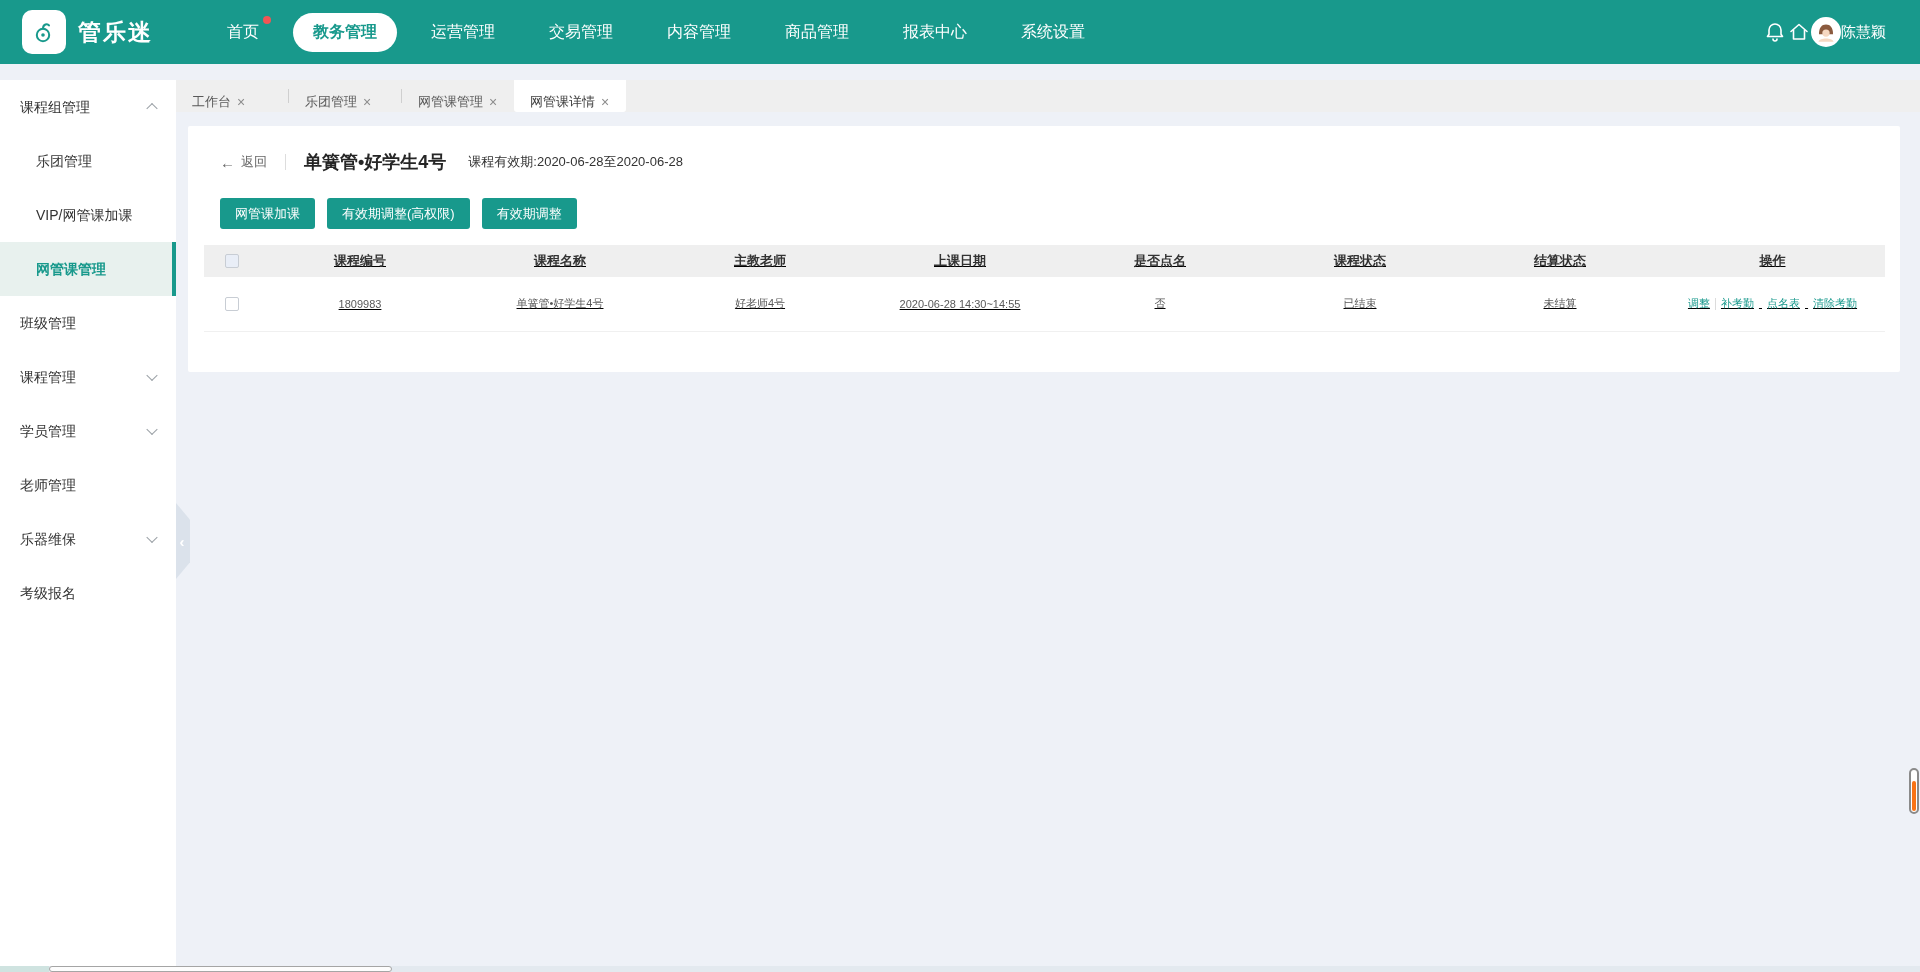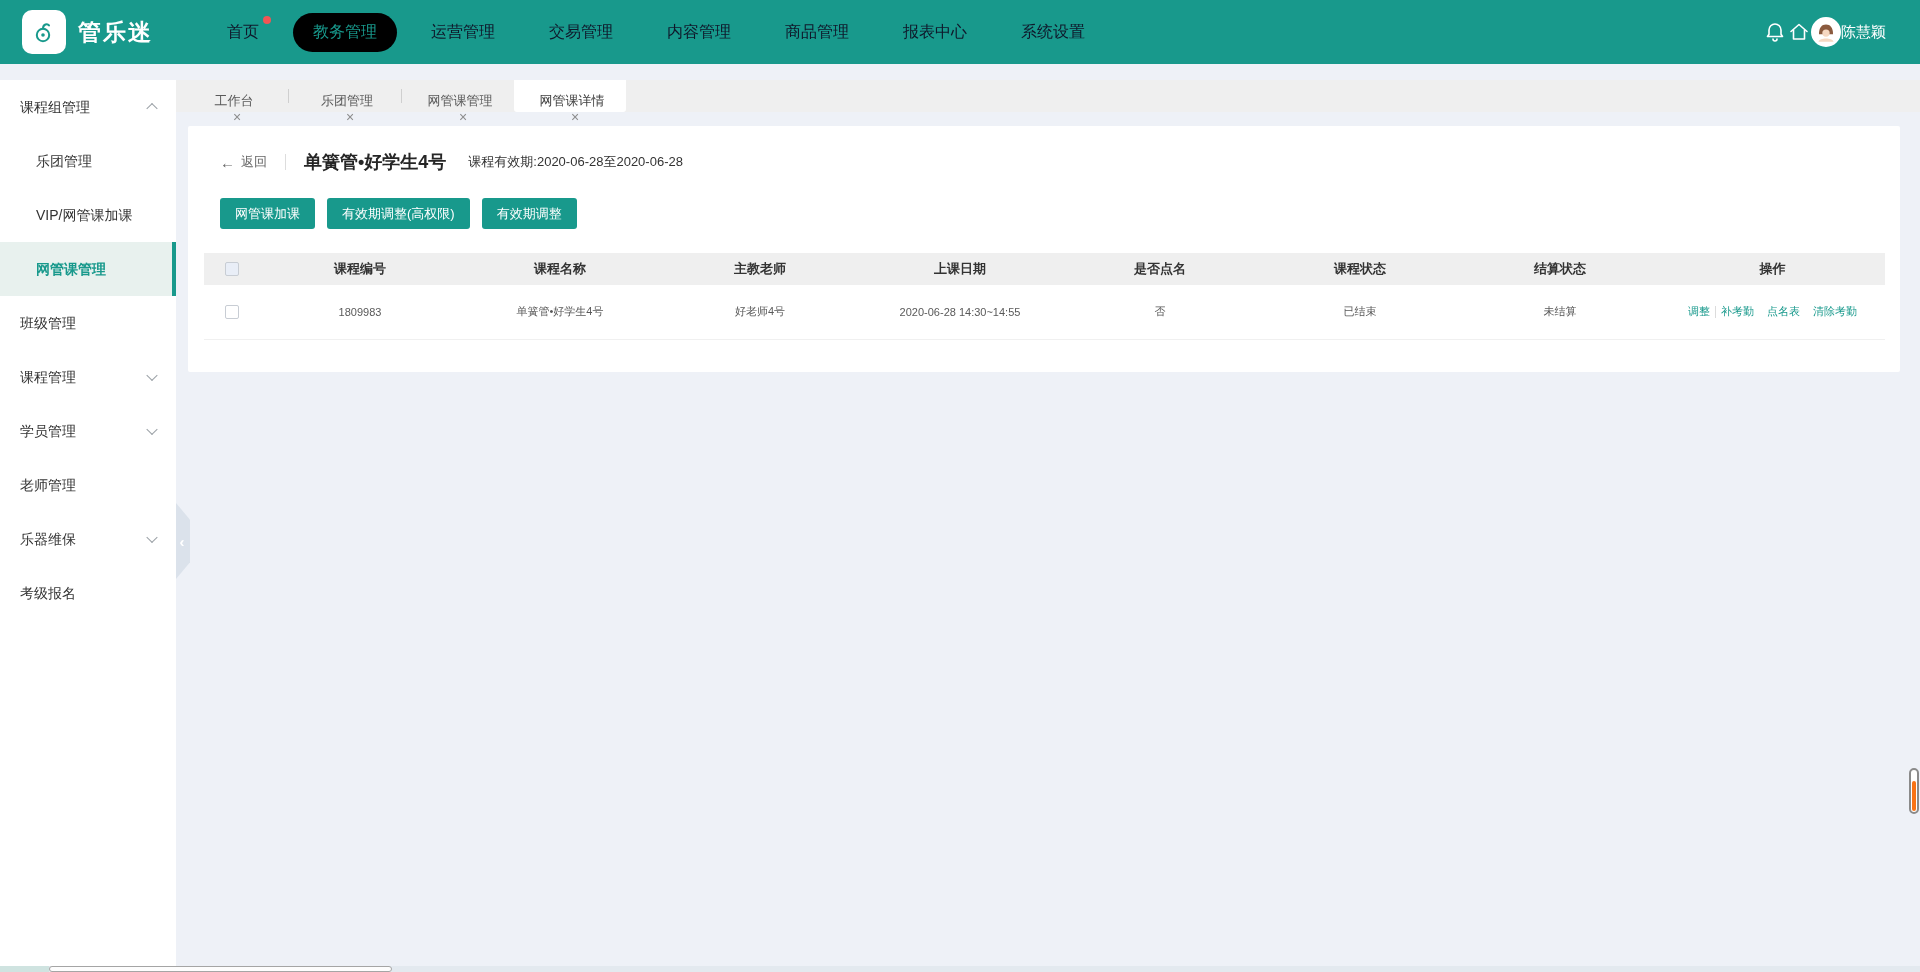--- a/index.html
+++ b/index.html
@@ -6,37 +6,37 @@
   html,body { width:1920px; height:972px; overflow:hidden;
     font-family:"Liberation Sans","DejaVu Sans",sans-serif; background:#eef1f7; }
 
   
   .navbar { position:absolute; top:0; left:0; width:1920px; height:64px;
     background:#18998c; display:flex; align-items:center; padding-left:22px; z-index:30; }
   .logo-box { width:44px; height:44px; background:#fff; border-radius:10px;
     display:flex; align-items:center; justify-content:center; flex:0 0 auto; }
   .brand { color:#fff; font-size:23px; font-weight:700; margin-left:12px; letter-spacing:2px; }
   .nav-menu { display:flex; align-items:center; margin-left:54px; gap:14px; }
-  .nav-item { position:relative; color:#0f172a; font-size:16px; padding:9px 20px;
+  .nav-item { position:relative; color:#ffffff; font-size:16px; padding:9px 20px;
     border-radius:20px; cursor:pointer; white-space:nowrap; }
-  .nav-item.active { background:#000000; color:#18998c; font-weight:400; }
+  .nav-item.active { background:#ffffff; color:#18998c; font-weight:700; }
   .nav-dot { position:absolute; top:3px; right:8px; width:8px; height:8px;
     border-radius:50%; background:#f15555; }
   .nav-right { margin-left:auto; display:flex; align-items:center; padding-right:34px; }
   .nav-icon { width:24px; height:24px; cursor:pointer; }
   .avatar { width:30px; height:30px; border-radius:50%; border:2px solid #fff;
     overflow:hidden; background:#fff; cursor:pointer; }
   .username { color:#fff; font-size:15px; }
 
   
   .tabbar { position:absolute; top:80px; left:176px; width:1744px; height:32px;
     background:#efefef; display:flex; align-items:center; z-index:20; }
   .tab { width:112px; height:32px; display:flex; align-items:center;
     justify-content:flex-start; padding:12px 12px 0 16px; font-size:13px;
-    color:#595959; cursor:pointer; white-space:nowrap;flex-direction:column; }
+    color:#595959; cursor:pointer; white-space:nowrap; }
   .tab.active { background:#fff; color:#404040; border-radius:0 0 3px 3px; }
   .tab-close { font-size:14px; color:#8c8c8c; line-height:1; cursor:pointer; margin-left:6px; }
   .tab-sep { width:1px; height:14px; background:#cfcfcf; }
 
   
   .sidebar { position:absolute; top:80px; left:0; width:176px; height:886px;
     background:#fff; z-index:25; }
   .side-item { position:relative; height:54px; line-height:54px; font-size:14px;
     color:#333; padding-left:20px; cursor:pointer; white-space:nowrap; }
   .side-item.sub { padding-left:36px; }
@@ -62,21 +62,21 @@
   .back-arrow { font-size:15px; color:#666; }
   .hdr-divider { width:1px; height:16px; background:#ddd; margin:0 18px; }
   .page-title { font-size:18px; font-weight:700; color:#262626; }
   .validity { margin-left:22px; font-size:13px; color:#333; }
   .btn-row { display:flex; gap:12px; padding:24px 16px 0 16px; }
   .btn { height:31px; padding:0 15px; background:#18998c; color:#fff; border:none;
     border-radius:3px; font-size:13px; cursor:pointer;
     font-family:"Liberation Sans","DejaVu Sans",sans-serif; }
 
   
-  table { width:100%; border-collapse:collapse; margin-top:24px; table-layout:fixed; }
+  table { width:100%; border-collapse:collapse; margin-top:16px; table-layout:fixed;text-decoration:underline; }
   thead tr { background:#efefef; height:32px; }
   th { font-size:13px; font-weight:600; color:#333; text-align:center; }
   tbody tr { height:54px; border-bottom:1px solid #f0f0f0; }
   td { font-size:11px; color:#595959; text-align:center; }
   .col-cb { width:56px; } .col-a { width:200px; } .col-op { width:225px; }
   .checkbox { width:14px; height:14px; border:1px solid #c8cdd4; border-radius:2px;
     background:#fff; margin:0 auto; cursor:pointer; }
   .checkbox.head { background:#e9eef7; }
   .action-link { color:#18998c; cursor:pointer; margin:0 5px; white-space:nowrap; }
   .action-sep { display:inline-block; width:1px; height:12px; background:#dcdcdc;

